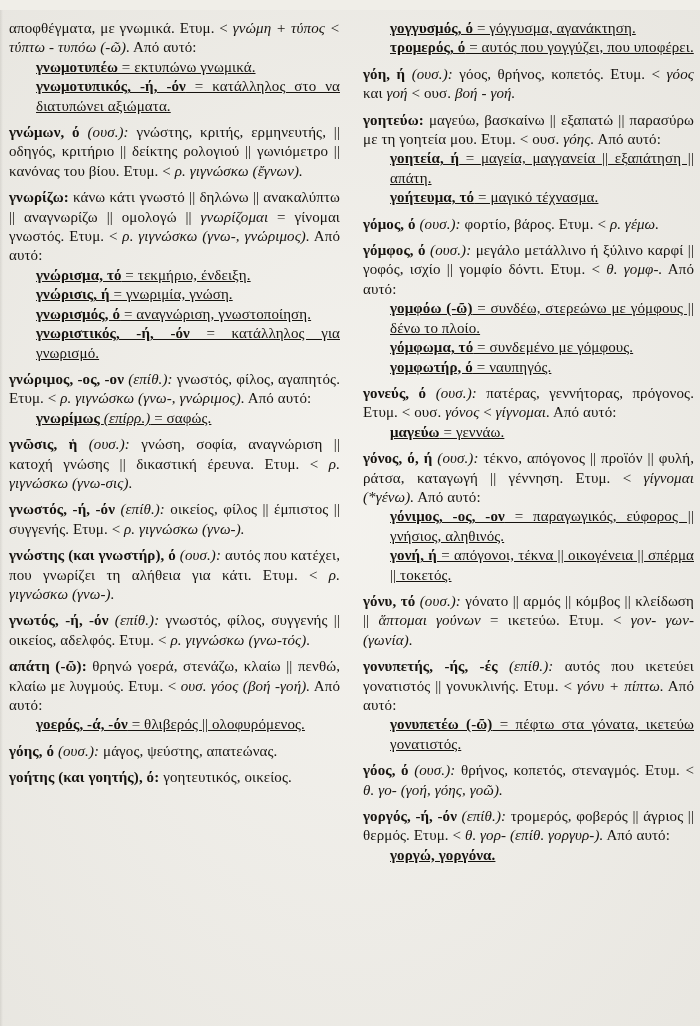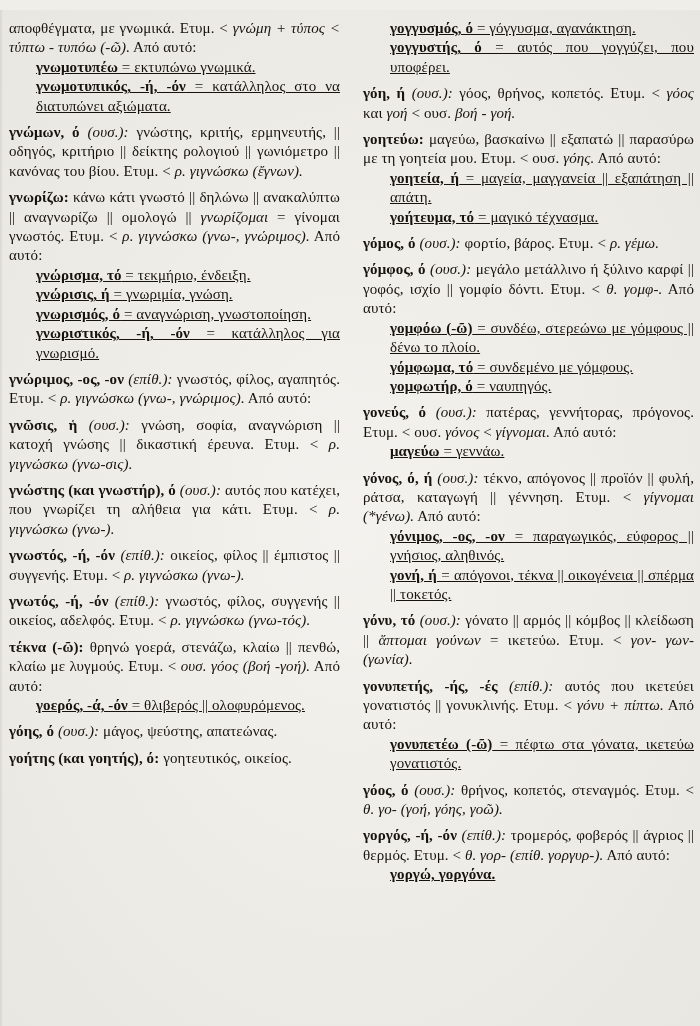--- a/index.html
+++ b/index.html
@@ -57,32 +57,33 @@
       <p class="entry cont"><span class="s-n">αποφθέγματα, με γνωμικά. Ετυμ. &lt; </span><span class="s-i">γνώμη + τύπος &lt; τύπτω - τυπόω (-ῶ).</span><span class="s-n"> Από αυτό:</span></p>
       <p class="entry sub"><span class="s-b">γνωμοτυπέω</span><span class="s-n"> = εκτυπώνω γνωμικά.</span></p>
       <p class="entry sub"><span class="s-b">γνωμοτυπικός, -ή, -όν</span><span class="s-n"> = κατάλληλος στο να διατυπώνει αξιώματα.</span></p>
       <p class="entry main"><span class="s-b">γνώμων, ό </span><span class="s-i">(ουσ.): </span><span class="s-n">γνώστης, κριτής, ερμηνευτής, || οδηγός, κριτήριο || δείκτης ρολογιού || γωνιόμετρο || κανόνας του βίου. Ετυμ. &lt; </span><span class="s-i">ρ. γιγνώσκω (ἔγνων).</span></p>
       <p class="entry main"><span class="s-b">γνωρίζω: </span><span class="s-n">κάνω κάτι γνωστό || δηλώνω || ανακαλύπτω || αναγνωρίζω || ομολογώ || </span><span class="s-i">γνωρίζομαι</span><span class="s-n"> = γίνομαι γνωστός. Ετυμ. &lt; </span><span class="s-i">ρ. γιγνώσκω (γνω-, γνώριμος).</span><span class="s-n"> Από αυτό:</span></p>
       <p class="entry sub"><span class="s-b">γνώρισμα, τό</span><span class="s-n"> = τεκμήριο, ένδειξη.</span></p>
       <p class="entry sub"><span class="s-b">γνώρισις, ή</span><span class="s-n"> = γνωριμία, γνώση.</span></p>
       <p class="entry sub"><span class="s-b">γνωρισμός, ό</span><span class="s-n"> = αναγνώριση, γνωστοποίηση.</span></p>
       <p class="entry sub"><span class="s-b">γνωριστικός, -ή, -όν</span><span class="s-n"> = κατάλληλος για γνωρισμό.</span></p>
       <p class="entry main"><span class="s-b">γνώριμος, -ος, -ον </span><span class="s-i">(επίθ.): </span><span class="s-n">γνωστός, φίλος, αγαπητός. Ετυμ. &lt; </span><span class="s-i">ρ. γιγνώσκω (γνω-, γνώριμος).</span><span class="s-n"> Από αυτό:</span></p>
+      <p class="entry sub"><span class="s-b">γνωρίμως </span><span class="s-i">(επίρρ.)</span><span class="s-n"> = σαφώς.</span></p>
       <p class="entry main"><span class="s-b">γνῶσις, ἡ </span><span class="s-i">(ουσ.): </span><span class="s-n">γνώση, σοφία, αναγνώριση || κατοχή γνώσης || δικαστική έρευνα. Ετυμ. &lt; </span><span class="s-i">ρ. γιγνώσκω (γνω-σις).</span></p>
+      <p class="entry main"><span class="s-b">γνωστός, -ή, -όν </span><span class="s-i">(επίθ.): </span><span class="s-n">οικείος, φίλος || έμπιστος || συγγενής. Ετυμ. &lt; </span><span class="s-i">ρ. γιγνώσκω (γνω-).</span></p>
       <p class="entry main"><span class="s-b">γνώστης (και γνωστήρ), ό </span><span class="s-i">(ουσ.): </span><span class="s-n">αυτός που κατέχει, που γνωρίζει τη αλήθεια για κάτι. Ετυμ. &lt; </span><span class="s-i">ρ. γιγνώσκω (γνω-).</span></p>
-      <p class="entry main"><span class="s-b">γνωστός, -ή, -όν </span><span class="s-i">(επίθ.): </span><span class="s-n">οικείος, φίλος || έμπιστος || συγγενής. Ετυμ. &lt; </span><span class="s-i">ρ. γιγνώσκω (γνω-).</span></p>
       <p class="entry main"><span class="s-b">γνωτός, -ή, -όν </span><span class="s-i">(επίθ.): </span><span class="s-n">γνωστός, φίλος, συγγενής || οικείος, αδελφός. Ετυμ. &lt; </span><span class="s-i">ρ. γιγνώσκω (γνω-τός).</span></p>
-      <p class="entry main"><span class="s-b">τέκνα (-ῶ): </span><span class="s-n">θρηνώ γοερά, στενάζω, κλαίω || πενθώ, κλαίω με λυγμούς. Ετυμ. &lt; </span><span class="s-i">ουσ. γόος (βοή -γοή).</span><span class="s-n"> Από αυτό:</span></p>
+      <p class="entry main"><span class="s-b">απάτη (-ῶ): </span><span class="s-n">θρηνώ γοερά, στενάζω, κλαίω || πενθώ, κλαίω με λυγμούς. Ετυμ. &lt; </span><span class="s-i">ουσ. γόος (βοή -γοή).</span><span class="s-n"> Από αυτό:</span></p>
       <p class="entry sub"><span class="s-b">γοερός, -ά, -όν</span><span class="s-n"> = θλιβερός || ολοφυρόμενος.</span></p>
       <p class="entry main"><span class="s-b">γόης, ό </span><span class="s-i">(ουσ.): </span><span class="s-n">μάγος, ψεύστης, απατεώνας.</span></p>
       <p class="entry main"><span class="s-b">γοήτης (και γοητής), ό: </span><span class="s-n">γοητευτικός, οικείος.</span></p>
     </div>
   <div class="col">
       <p class="entry sub cont"><span class="s-b">γογγυσμός, ό</span><span class="s-n"> = γόγγυσμα, αγανάκτηση.</span></p>
-      <p class="entry sub"><span class="s-b">γογγυστής, ό</span><span class="s-n"> = αυτός που γογγύζει, που υποφέρει.</span></p>
+      <p class="entry sub"><span class="s-b">τρομερός, ό</span><span class="s-n"> = αυτός που γογγύζει, που υποφέρει.</span></p>
       <p class="entry main"><span class="s-b">γόη, ή </span><span class="s-i">(ουσ.): </span><span class="s-n">γόος, θρήνος, κοπετός. Ετυμ. &lt; </span><span class="s-i">γόος</span><span class="s-n"> και </span><span class="s-i">γοή</span><span class="s-n"> &lt; ουσ. </span><span class="s-i">βοή - γοή.</span></p>
       <p class="entry main"><span class="s-b">γοητεύω: </span><span class="s-n">μαγεύω, βασκαίνω || εξαπατώ || παρασύρω με τη γοητεία μου. Ετυμ. &lt; ουσ. </span><span class="s-i">γόης.</span><span class="s-n"> Από αυτό:</span></p>
       <p class="entry sub"><span class="s-b">γοητεία, ή</span><span class="s-n"> = μαγεία, μαγγανεία || εξαπάτηση || απάτη.</span></p>
       <p class="entry sub"><span class="s-b">γοήτευμα, τό</span><span class="s-n"> = μαγικό τέχνασμα.</span></p>
       <p class="entry main"><span class="s-b">γόμος, ό </span><span class="s-i">(ουσ.): </span><span class="s-n">φορτίο, βάρος. Ετυμ. &lt; </span><span class="s-i">ρ. γέμω.</span></p>
       <p class="entry main"><span class="s-b">γόμφος, ό </span><span class="s-i">(ουσ.): </span><span class="s-n">μεγάλο μετάλλινο ή ξύλινο καρφί || γοφός, ισχίο || γομφίο δόντι. Ετυμ. &lt; </span><span class="s-i">θ. γομφ-.</span><span class="s-n"> Από αυτό:</span></p>
       <p class="entry sub"><span class="s-b">γομφόω (-ῶ)</span><span class="s-n"> = συνδέω, στερεώνω με γόμφους || δένω το πλοίο.</span></p>
       <p class="entry sub"><span class="s-b">γόμφωμα, τό</span><span class="s-n"> = συνδεμένο με γόμφους.</span></p>
       <p class="entry sub"><span class="s-b">γομφωτήρ, ό</span><span class="s-n"> = ναυπηγός.</span></p>
       <p class="entry main"><span class="s-b">γονεύς, ό </span><span class="s-i">(ουσ.): </span><span class="s-n">πατέρας, γεννήτορας, πρόγονος. Ετυμ. &lt; ουσ. </span><span class="s-i">γόνος</span><span class="s-n"> &lt; </span><span class="s-i">γίγνομαι.</span><span class="s-n"> Από αυτό:</span></p>

